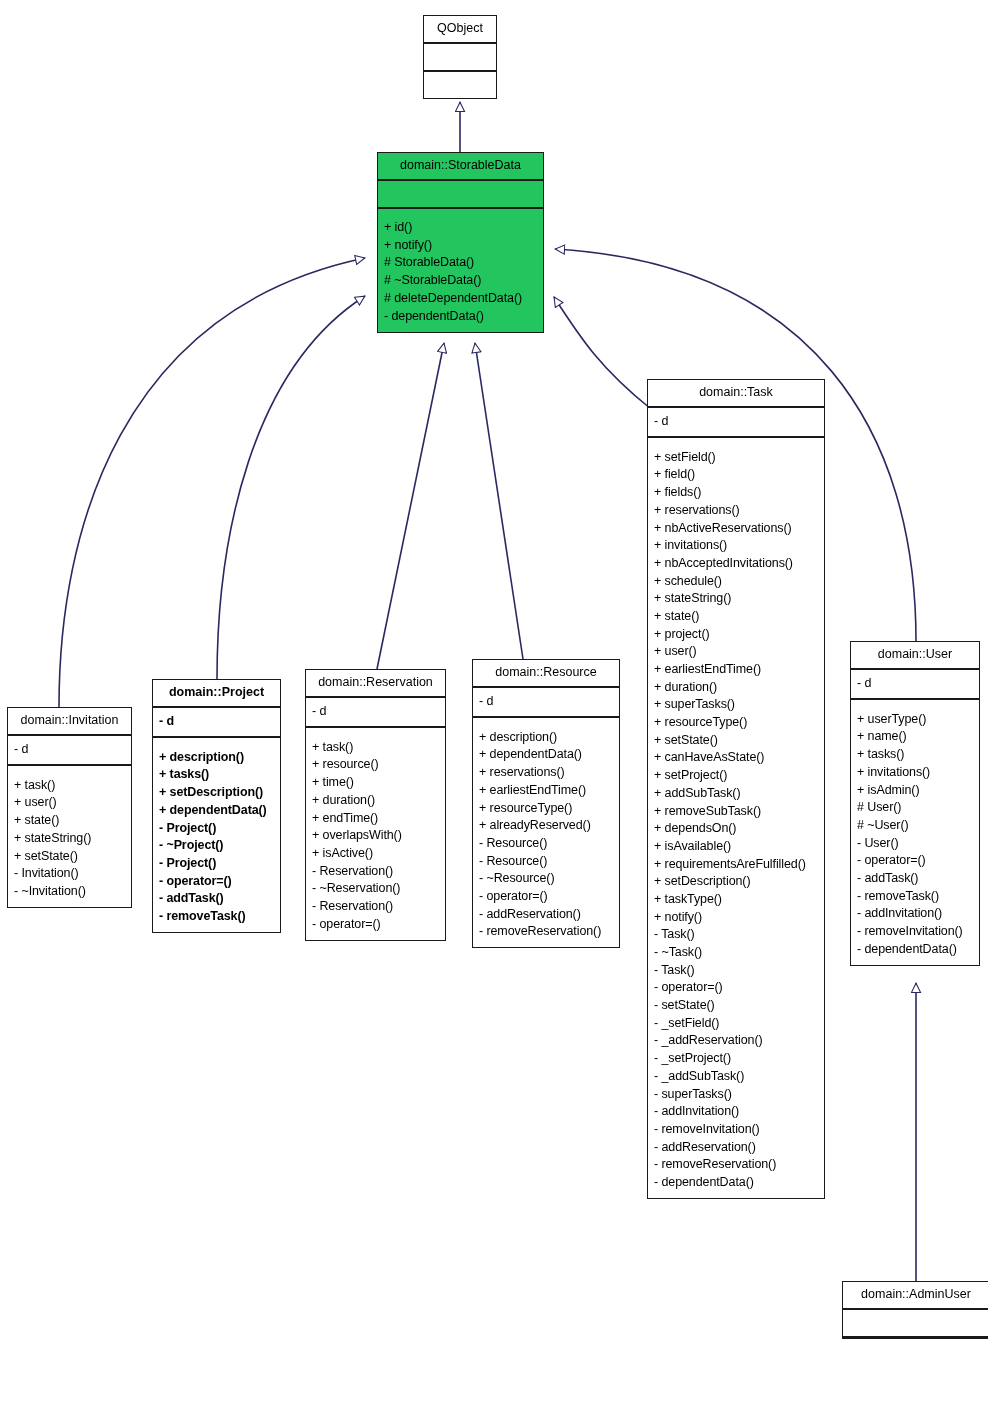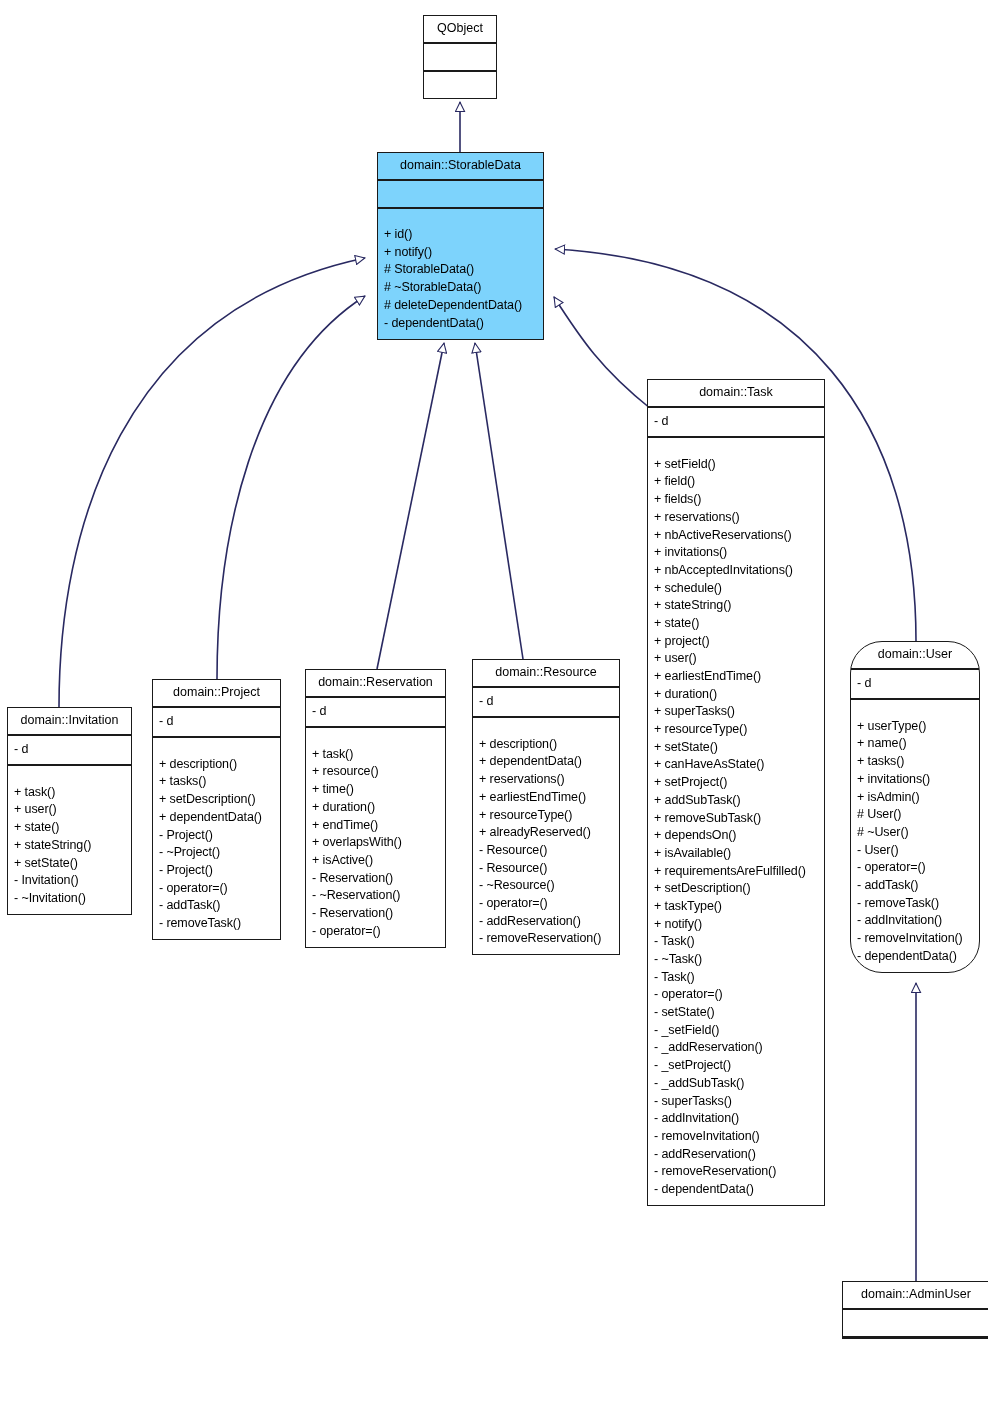--- a/index.html
+++ b/index.html
@@ -33,40 +33,40 @@
   .uml-class {
     position: absolute;
     box-sizing: border-box;
     border: 1px solid #1a1a1a;
     background: #ffffff;
     font-size: 12.5px;
     line-height: 1.0;
     color: #000000;
   }
   .uml-class.shaded {
-    background: #7dd3fc;
+    background: #22c55e;
   }
   .cls-title {
     text-align: center;
     padding: 6px 6px 7px 6px;
     border-bottom: 2px solid #1a1a1a;
     font-size: 12.5px;
     white-space: nowrap;
   }
   .cls-attrs {
     border-bottom: 2px solid #1a1a1a;
     padding: 5px 6px 6px 6px;
     min-height: 12px;
   }
   .cls-attrs.empty {
     padding: 0;
     height: 26px;
   }
   .cls-ops {
-    padding: 17px 6px 7px 6px;
+    padding: 10px 6px 7px 6px;
   }
   .cls-ops.empty {
     padding: 0;
     height: 26px;
   }
   .member {
     white-space: nowrap;
     padding: 2.6px 0 2.6px 0;
     font-size: 12.5px;
     letter-spacing: -0.1px;
@@ -131,21 +131,21 @@
       <div class="member">+ task()</div>
       <div class="member">+ user()</div>
       <div class="member">+ state()</div>
       <div class="member">+ stateString()</div>
       <div class="member">+ setState()</div>
       <div class="member">- Invitation()</div>
       <div class="member">- ~Invitation()</div>
     </div>
   </div>
 
-  <div class="uml-class" style="left:151px; top:670px; width:129px;">
+  <div class="uml-class" style="left:151px; top:670px; width:129px;font-weight:bold;">
     <div class="cls-title">domain::Project</div>
     <div class="cls-attrs">
       <div class="member">- d</div>
     </div>
     <div class="cls-ops">
       <div class="member">+ description()</div>
       <div class="member">+ tasks()</div>
       <div class="member">+ setDescription()</div>
       <div class="member">+ dependentData()</div>
       <div class="member">- Project()</div>
@@ -242,21 +242,21 @@
       <div class="member">- _addSubTask()</div>
       <div class="member">- superTasks()</div>
       <div class="member">- addInvitation()</div>
       <div class="member">- removeInvitation()</div>
       <div class="member">- addReservation()</div>
       <div class="member">- removeReservation()</div>
       <div class="member">- dependentData()</div>
     </div>
   </div>
 
-  <div class="uml-class" style="left:849px; top:632px; width:130px;border-radius:32px;">
+  <div class="uml-class" style="left:849px; top:632px; width:130px;">
     <div class="cls-title">domain::User</div>
     <div class="cls-attrs">
       <div class="member">- d</div>
     </div>
     <div class="cls-ops">
       <div class="member">+ userType()</div>
       <div class="member">+ name()</div>
       <div class="member">+ tasks()</div>
       <div class="member">+ invitations()</div>
       <div class="member">+ isAdmin()</div>

